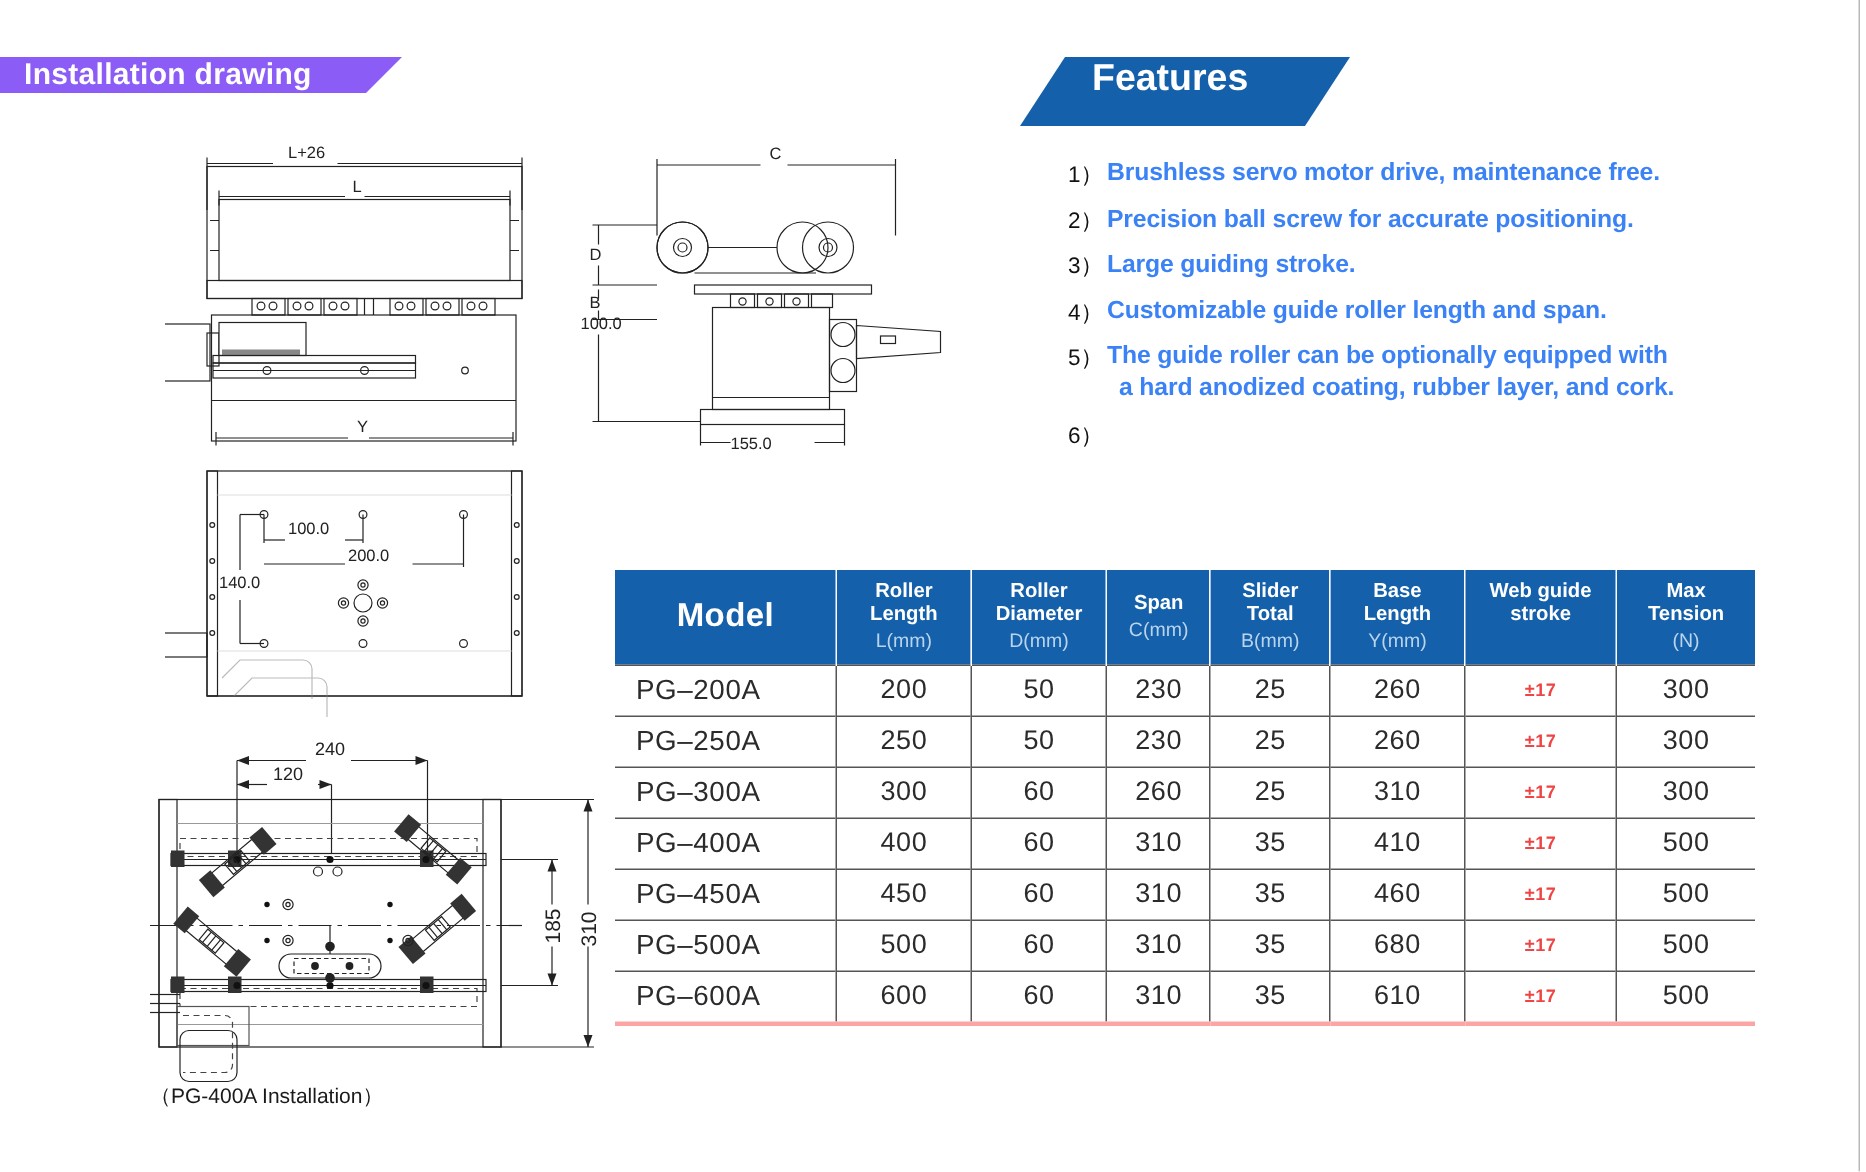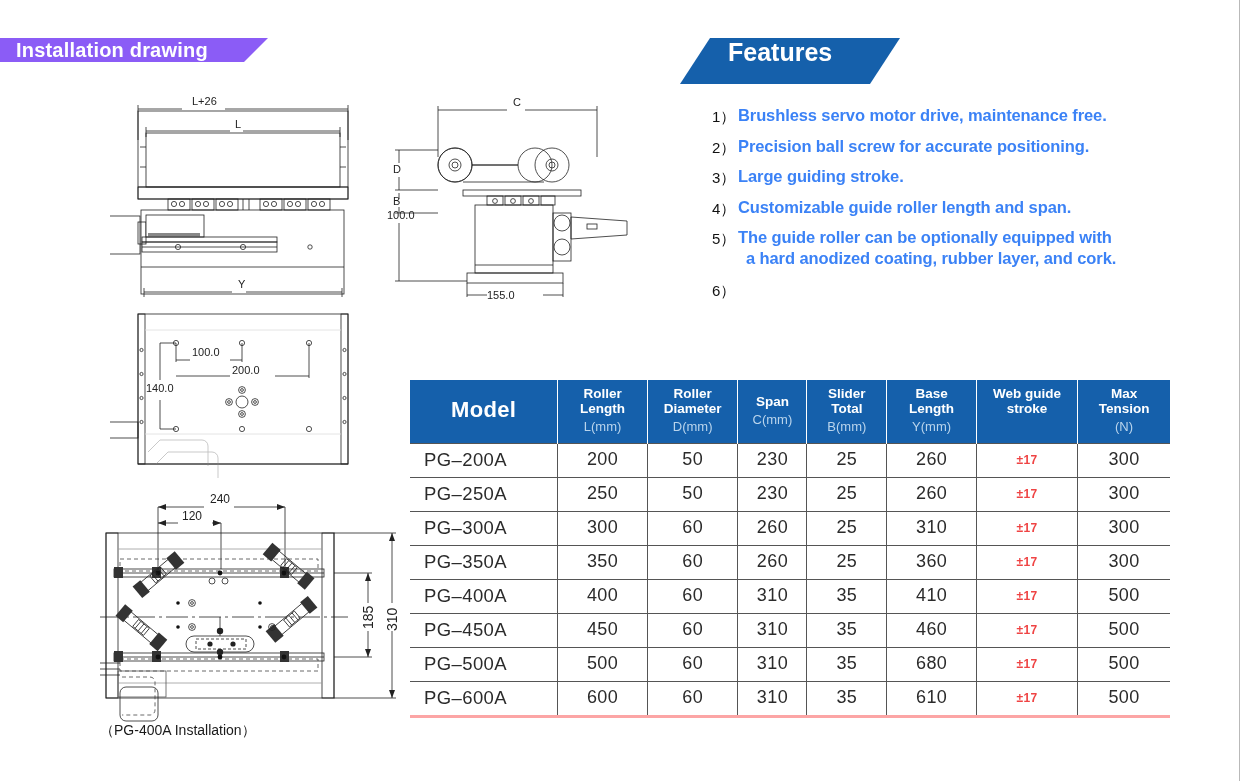--- a/index.html
+++ b/index.html
@@ -567,30 +567,20 @@
         <td class="model">PG–300A</td>
         <td>300</td>
         <td>60</td>
         <td>260</td>
         <td>25</td>
         <td>310</td>
         <td class="tol">±17</td>
         <td>300</td>
       </tr>
       <tr>
-        <td class="model">PG–350A</td>
-        <td>350</td>
-        <td>60</td>
-        <td>260</td>
-        <td>25</td>
-        <td>360</td>
-        <td class="tol">±17</td>
-        <td>300</td>
-      </tr>
-      <tr>
         <td class="model">PG–400A</td>
         <td>400</td>
         <td>60</td>
         <td>310</td>
         <td>35</td>
         <td>410</td>
         <td class="tol">±17</td>
         <td>500</td>
       </tr>
       <tr>

